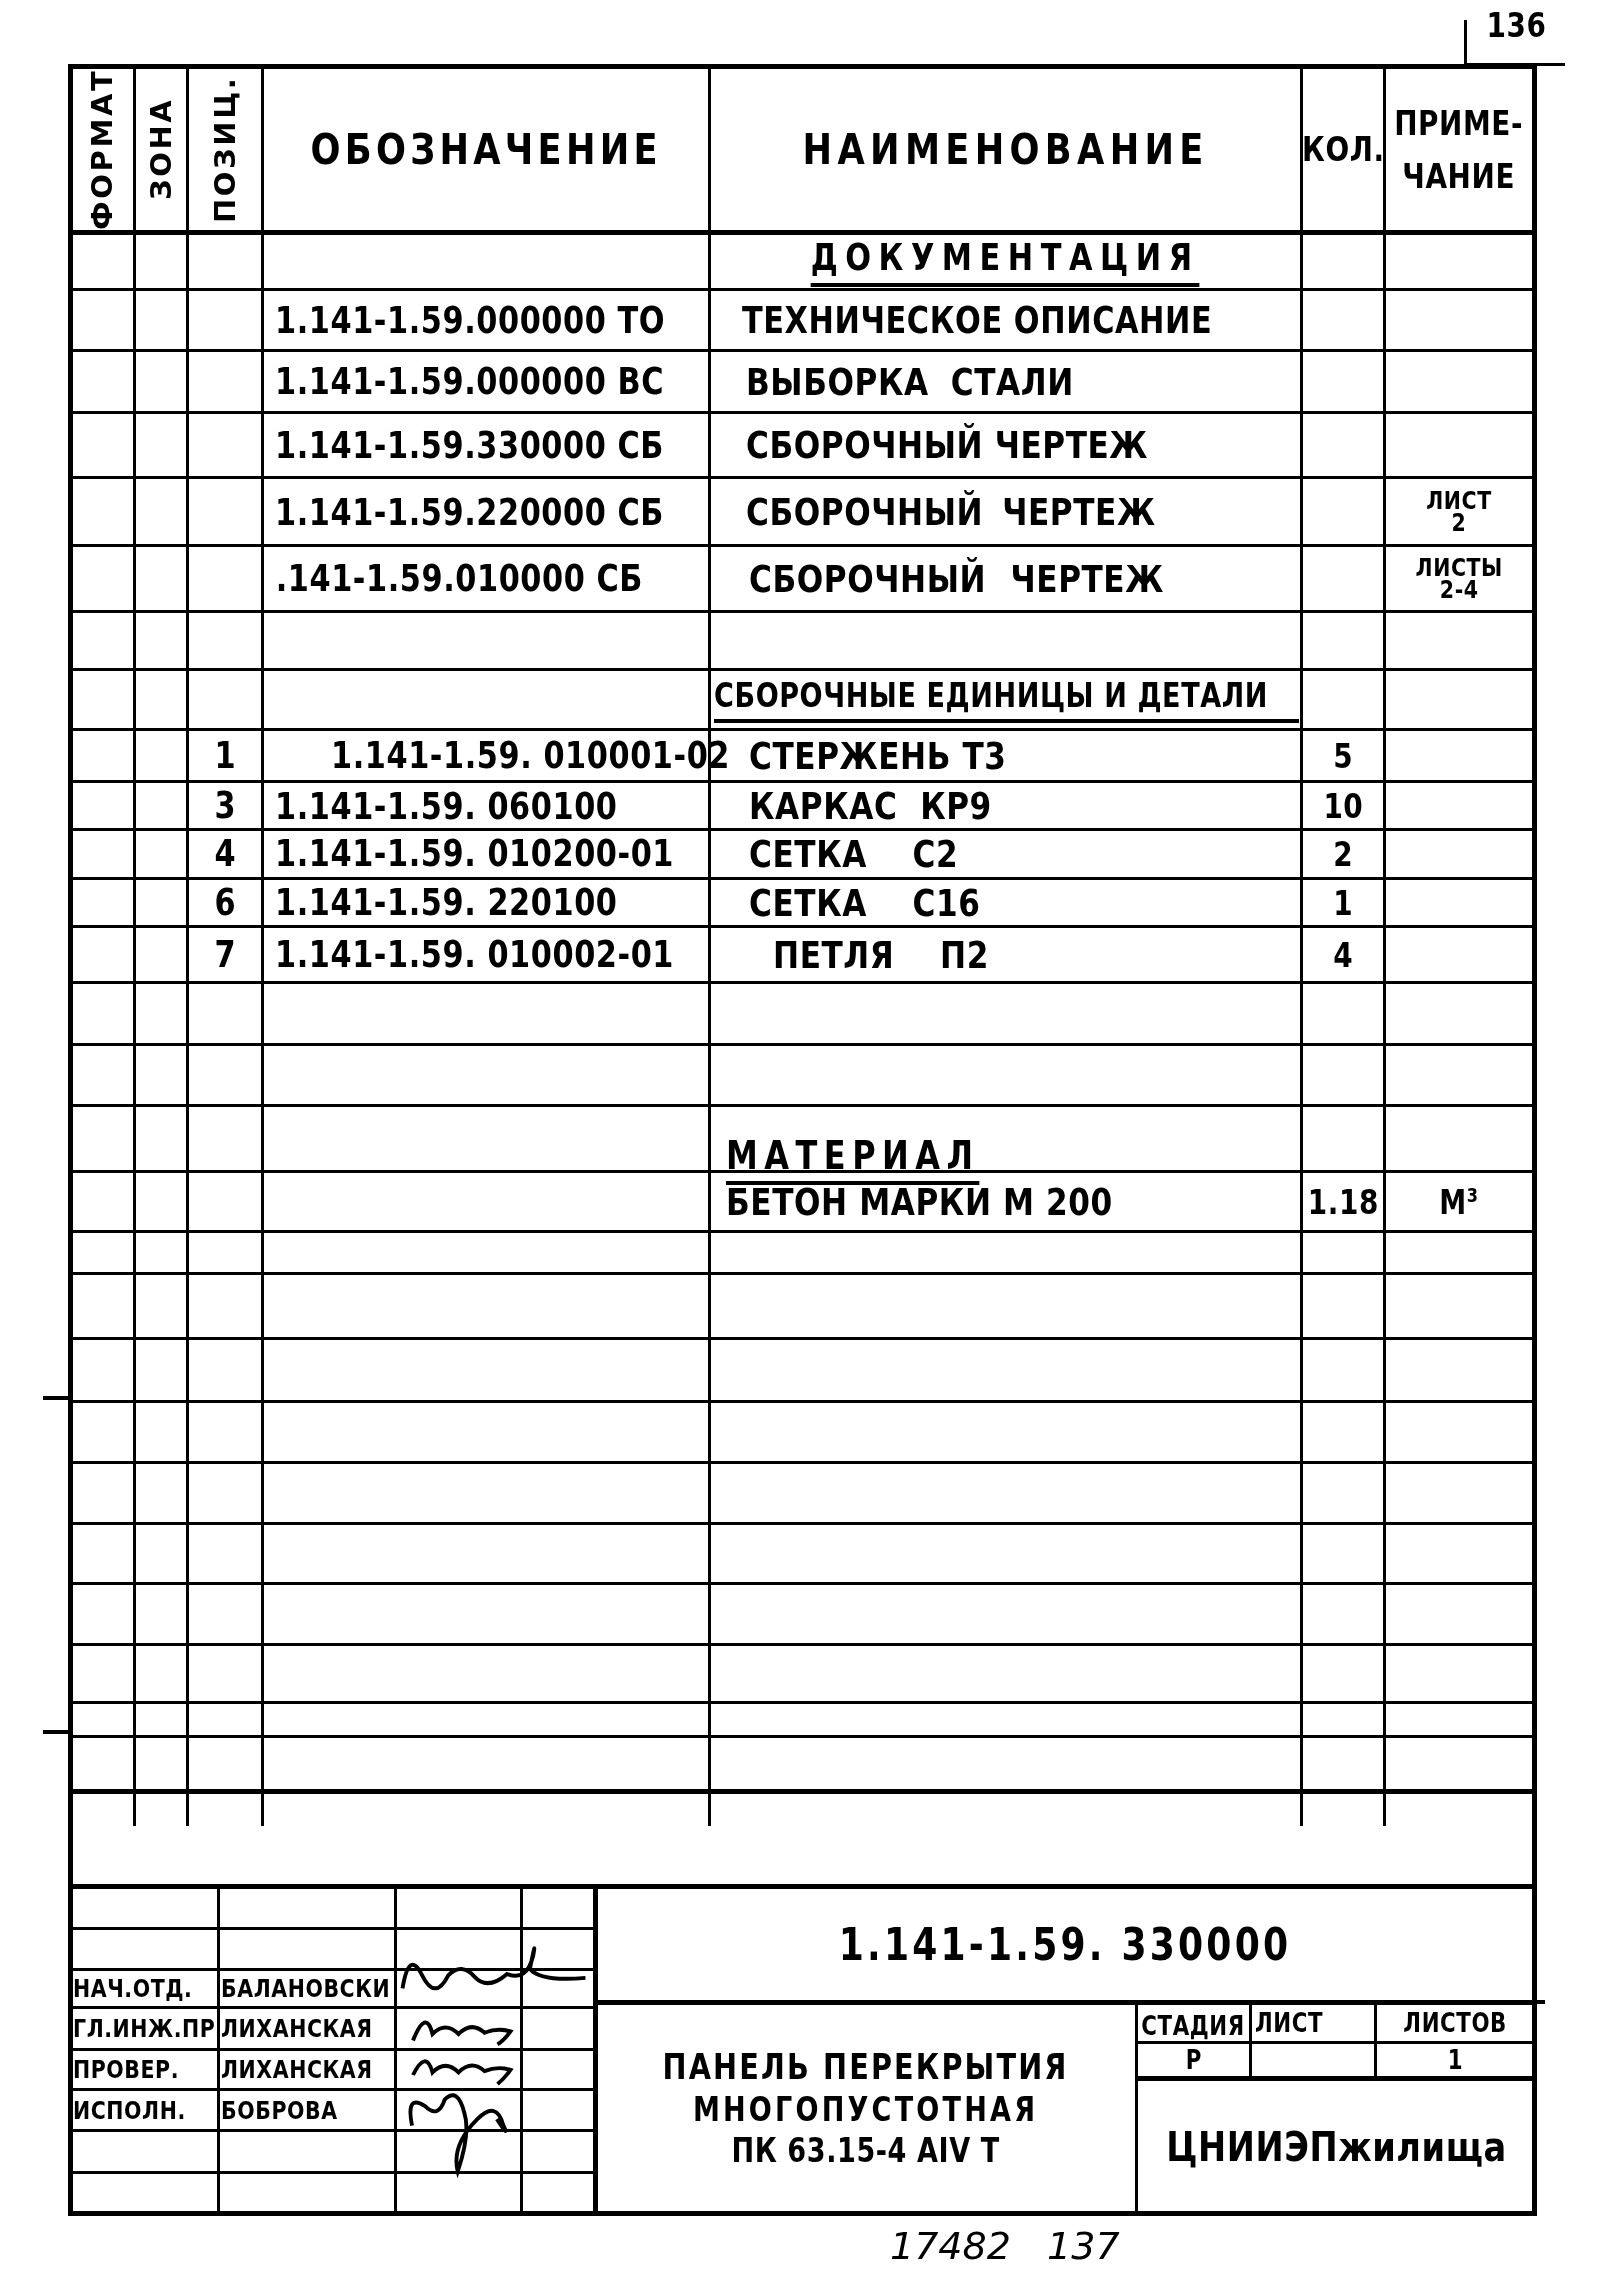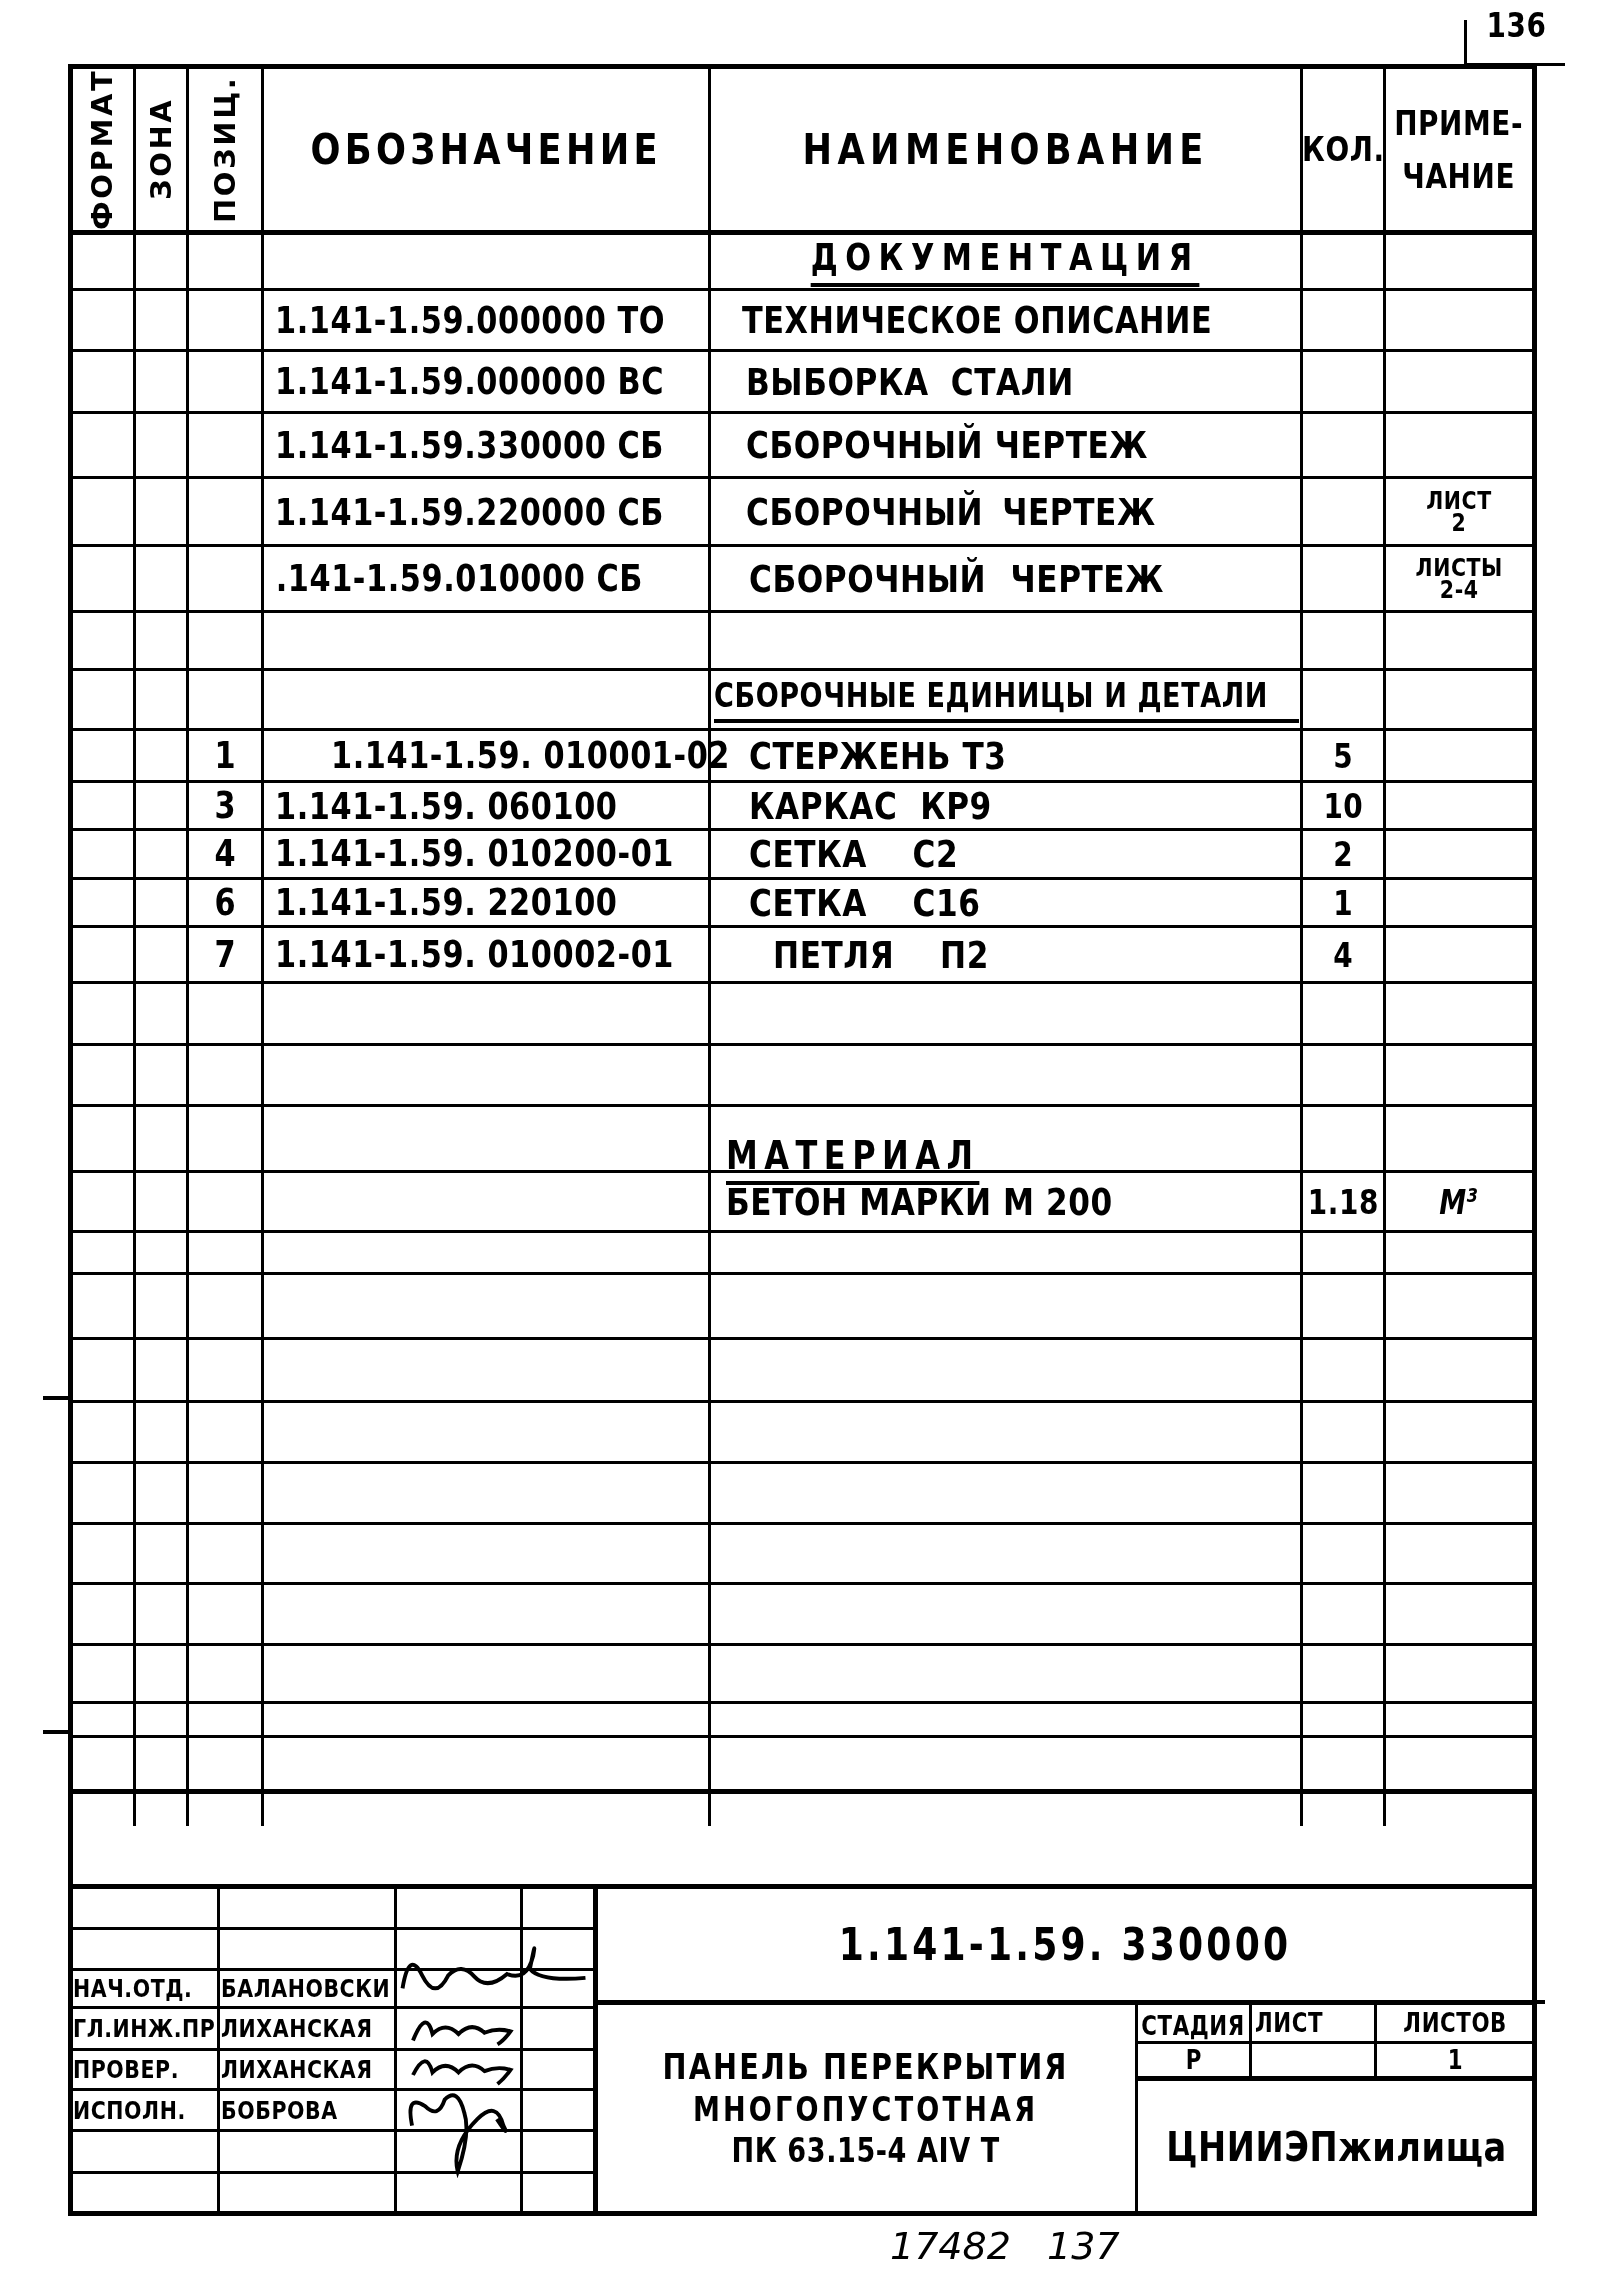--- a/index.html
+++ b/index.html
@@ -229,21 +229,21 @@
 <div class="cell" style="left:726px; top:1108px; width:572px; height:62px;margin-top:20px;">
   <span class="hand ul" style="font-size:39px; letter-spacing:7.9px;">МАТЕРИАЛ</span>
 </div>
 <div>
   <div class="cell" style="left:726px; top:1173px; width:572px; height:57px;">
     <span class="hand" style="font-size:38px;">БЕТОН МАРКИ М 200</span>
     </div>
   <div class="cell center" style="left:1303px; top:1173px; width:80px; height:57px;">
     <span class="hand c" style="font-size:34px;">1.18</span>
     </div>
-  <div class="cell center" style="left:1386px; top:1173px; width:146px; height:59px;font-style:italic;">
+  <div class="cell center" style="left:1386px; top:1173px; width:146px; height:59px;">
     <span class="hand c" style="font-size:33px;">
       <span>М</span><span class="sup">3</span>
     </span>
   </div>
 </div>
 
 <div>
 
   <div class="vl" style="left:217px; top:1884px; height:327px;"></div>
   <div class="vl" style="left:394px; top:1884px; height:327px;"></div>

